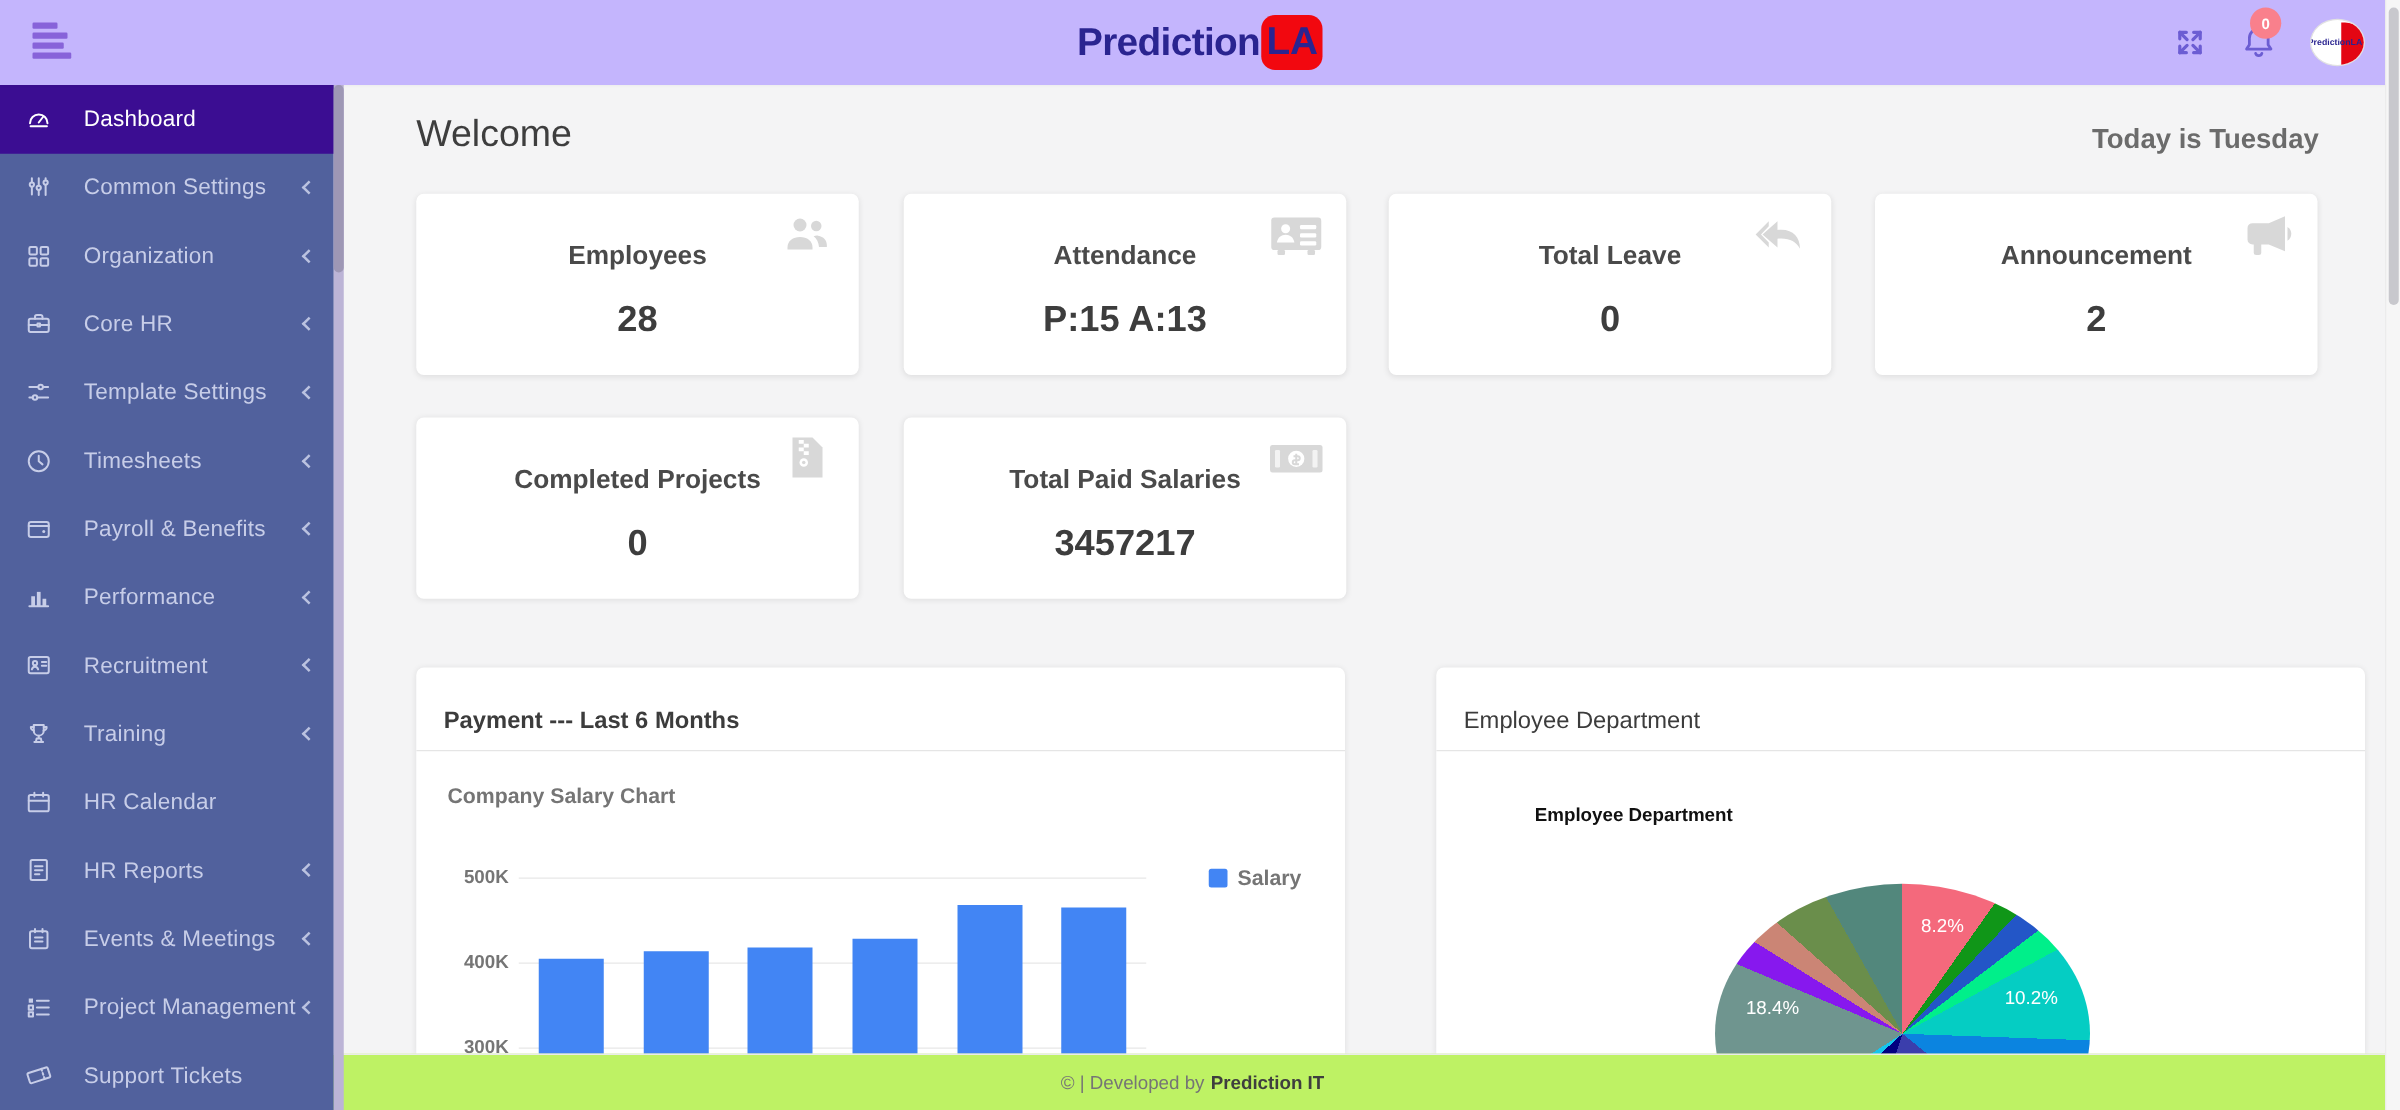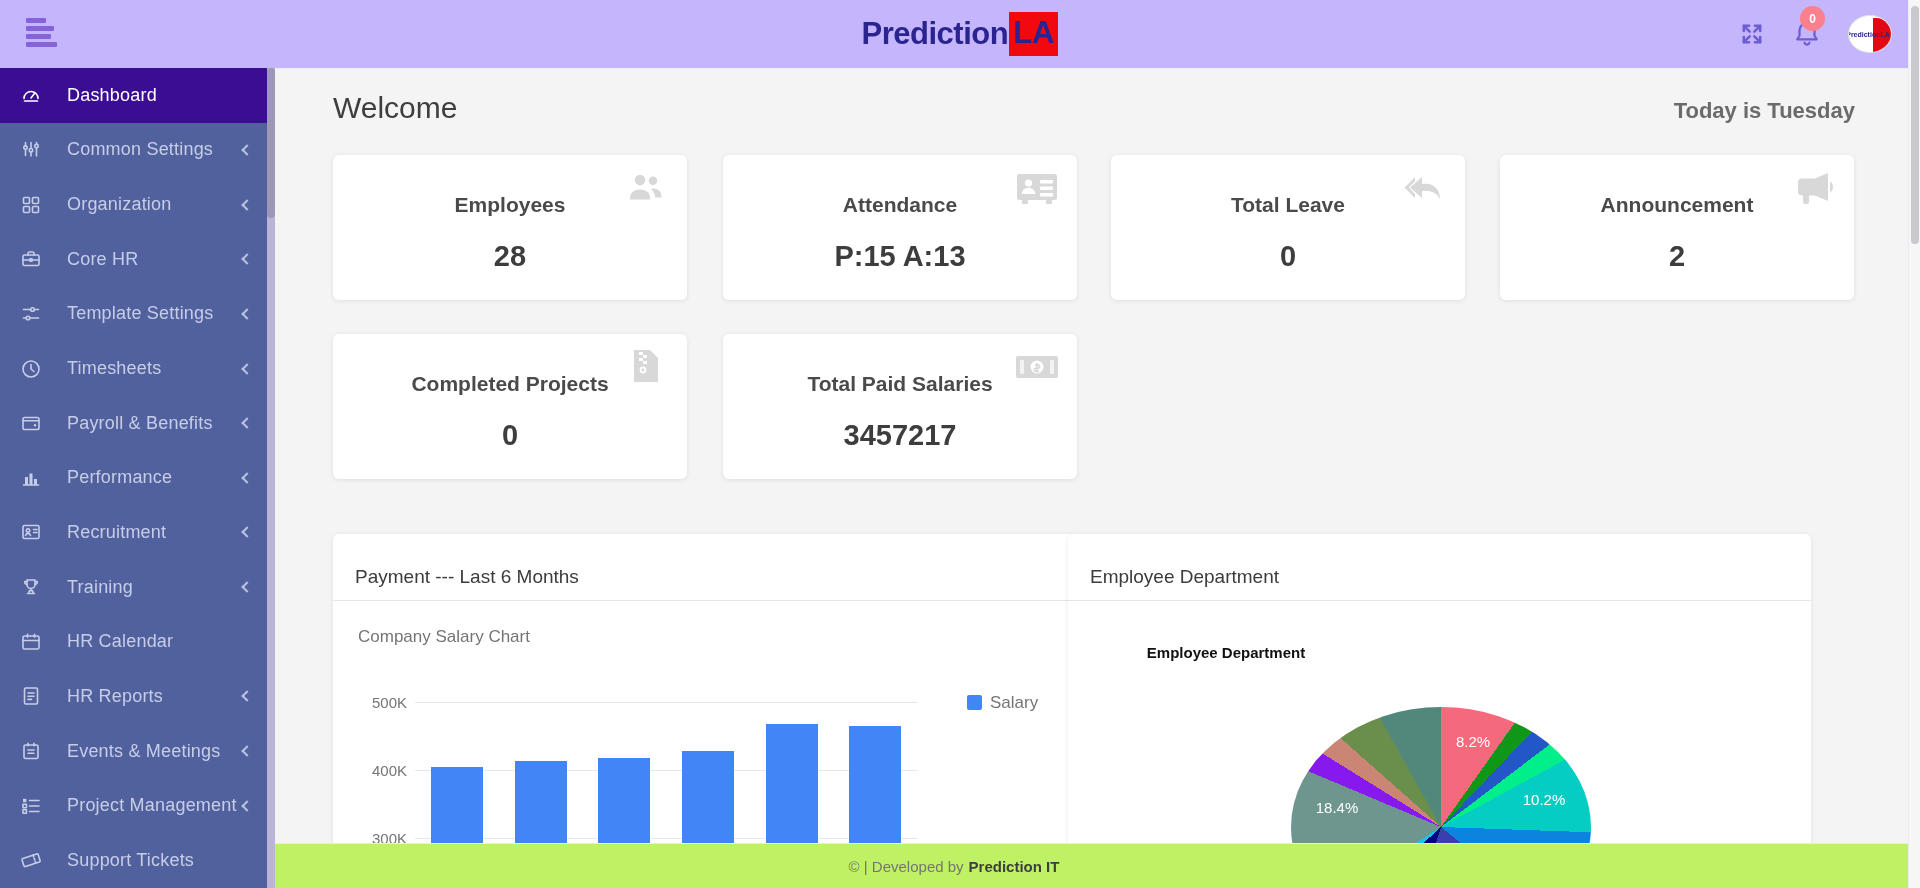--- a/index.html
+++ b/index.html
@@ -9,21 +9,21 @@
   
   .header { position:absolute; left:0; top:0; width:1920px; height:68px; background:#c4b5fd; z-index:6; box-shadow:0 1px 2px rgba(0,0,0,.04); }
   .hamburger { position:absolute; left:26px; top:18px; width:40px; height:32px; cursor:pointer; }
   .hamburger i { display:block; height:5px; border-radius:1px; background:#8763D9; margin-bottom:3px; }
   .hamburger i:nth-child(1){ width:20px; }
   .hamburger i:nth-child(2){ width:28px; }
   .hamburger i:nth-child(3){ width:25px; }
   .hamburger i:nth-child(4){ width:31px; }
   .logo { position:absolute; left:0; right:0; top:0; height:68px; display:flex; align-items:center; justify-content:center; }
   .logo-text { font-size:31px; font-weight:700; color:#2A2490; letter-spacing:-0.5px; }
-  .logo-accent { font-size:31px; font-weight:700; color:#2A2490; background:#F2080F; padding:3px 4px 5px 4px; margin-left:1px; }
+  .logo-accent { font-size:31px; font-weight:700; color:#2A2490; background:#F2080F; padding:3px 4px 5px 4px; margin-left:1px;border-radius:11px; }
   .hdr-right { position:absolute; right:28px; top:0; height:68px; display:flex; align-items:center; gap:26px; }
   .hdr-icon { width:28px; height:28px; color:#6C5DD3; position:relative; cursor:pointer; }
   .bell-wrap { position:relative; width:30px; height:40px; margin-top:8px; cursor:pointer; }
   .badge { position:absolute; top:-12px; left:8px; width:25px; height:25px; border-radius:50%; background:#F9808C; color:#fff; font-size:12px; font-weight:700; display:flex; align-items:center; justify-content:center; z-index:2; }
   .avatar { width:44px; height:38px; border-radius:50%; background:#ffffff; border:1px solid #e2e2e2; position:relative; overflow:hidden; display:flex; align-items:center; justify-content:center; cursor:pointer; }
   .avatar .red { position:absolute; right:-2px; top:2px; width:20px; height:34px; background:#E30613; border-radius:0 17px 17px 0; }
   .avatar .t { position:relative; z-index:1; font-size:7px; font-weight:700; color:#2A2490; left:-2px; }
 
   
   .sidebar { position:absolute; left:0; top:68px; width:267px; height:820px; background:#51619D; z-index:5; }
@@ -41,22 +41,22 @@
   .welcome { position:absolute; left:58px; top:23px; font-size:30px; color:#3E3E3E; }
   .today { position:absolute; right:53px; top:30px; font-size:22px; color:#6B6B6B;font-weight:bold; }
 
   .stat-card { position:absolute; width:354px; height:145px; background:#fff; border-radius:6px; box-shadow:0 1px 5px rgba(0,0,0,.09); cursor:pointer; }
   .stat-label { position:absolute; left:0; right:0; top:38px; text-align:center; font-size:21px; font-weight:700; color:#4A4A4A; }
   .stat-value { position:absolute; left:0; right:0; top:85px; text-align:center; font-size:29px; font-weight:700; color:#3D3D3D; }
   .stat-icon { position:absolute; right:16px; top:12px; width:48px; height:42px; color:#D8D8D8; }
   .stat-icon svg { width:48px; height:42px; }
 
   .chart-card { position:absolute; top:466px; width:743px; height:309px; background:#fff; border-radius:6px 6px 0 0; box-shadow:0 1px 5px rgba(0,0,0,.09); overflow:hidden; }
-  .chart-card.left { left:58px; }
-  .chart-card.right { left:793px;text-decoration:underline; }
+  .chart-card.left { left:58px;font-weight:bold; }
+  .chart-card.right { left:874px;text-decoration:underline; }
   .cc-title { position:absolute; left:22px; top:32px; font-size:19px; color:#3C3C3C; }
   .cc-divider { position:absolute; left:0; right:0; top:66px; height:1px; background:#E5E5E5; }
 
   .cc-subtitle { position:absolute; left:25px; top:93px; font-size:17px; color:#757575; }
   .gridline { position:absolute; left:82px; width:502px; height:1px; background:#E8E8E8; }
   .ytick { position:absolute; left:30px; width:44px; text-align:right; font-size:15px; color:#757575; transform:translateY(-50%); }
   .bar { position:absolute; width:52px; background:#4285F4; }
   .legend-sq { position:absolute; left:634px; top:161px; width:15px; height:15px; border-radius:2px; background:#4285F4; }
   .legend-label { position:absolute; left:657px; top:159px; font-size:17px; color:#757575; }
 

